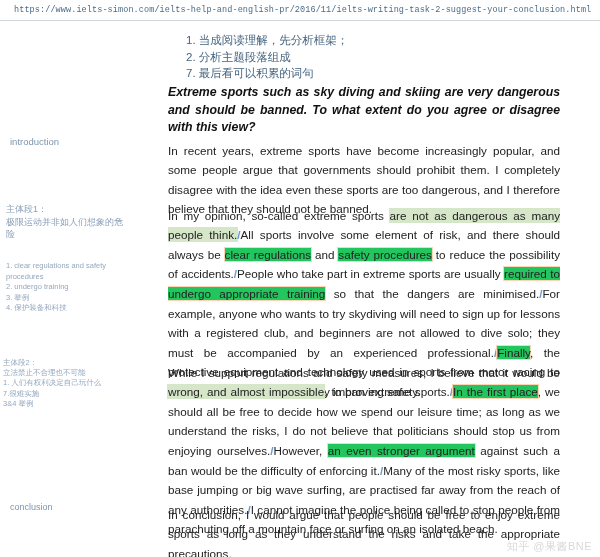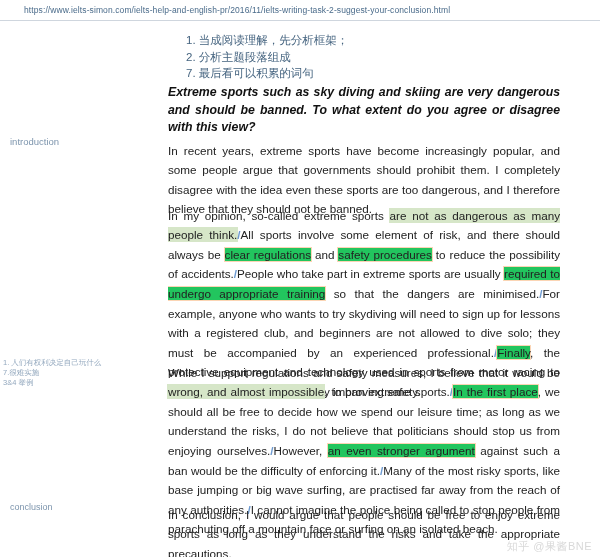--- a/index.html
+++ b/index.html
@@ -24,24 +24,24 @@
     height: 21px;
     box-sizing: border-box;
     border-bottom: 1px solid #cfd6de;
     background: #ffffff;
     display: flex;
     align-items: center;
   }
   .urlbar .url-text {
     font-size: 8.5px;
     color: #4a6b8a;
-    padding-left: 24px;
+    padding-left: 14px;
     letter-spacing: 0.1px;
     white-space: nowrap;
-    font-family: Liberation Sans, sans-serif;
+    font-family: Liberation Mono, monospace;
   }
 
   
   .page {
     position: absolute;
     left: 0;
     top: 21px;
     width: 600px;
     height: 536px;
     background: #ffffff;
@@ -182,23 +182,33 @@
 <div class="urlbar">
   <span class="url-text">https://www.ielts-simon.com/ielts-help-and-english-pr/2016/11/ielts-writing-task-2-suggest-your-conclusion.html</span>
 </div>
 
 <div class="page">
 
   <div class="notes">
 
     <div class="note note-intro">introduction</div>
 
-
+    <div class="note note-body1">
+      <span id="b1title">主体段1：<br>极限运动并非如人们想象的危险</span>
+    </div>
+
+    <div class="note note-body1-list">
+      <div>1. clear regulations and safety procedures</div>
+      <div>2. undergo training</div>
+      <div>3. 举例</div>
+      <div>4. 保护装备和科技</div>
+    </div>
 
     <div class="note note-body2">
+      <span class="nb2-title" id="b2title">主体段2：<br>立法禁止不合理也不可能</span>
       <div>1. 人们有权利决定自己玩什么</div>
       <div>7.很难实施</div>
       <div>3&amp;4 举例</div>
     </div>
 
     <div class="note note-concl">conclusion</div>
   </div>
 
   <div class="content">
 

